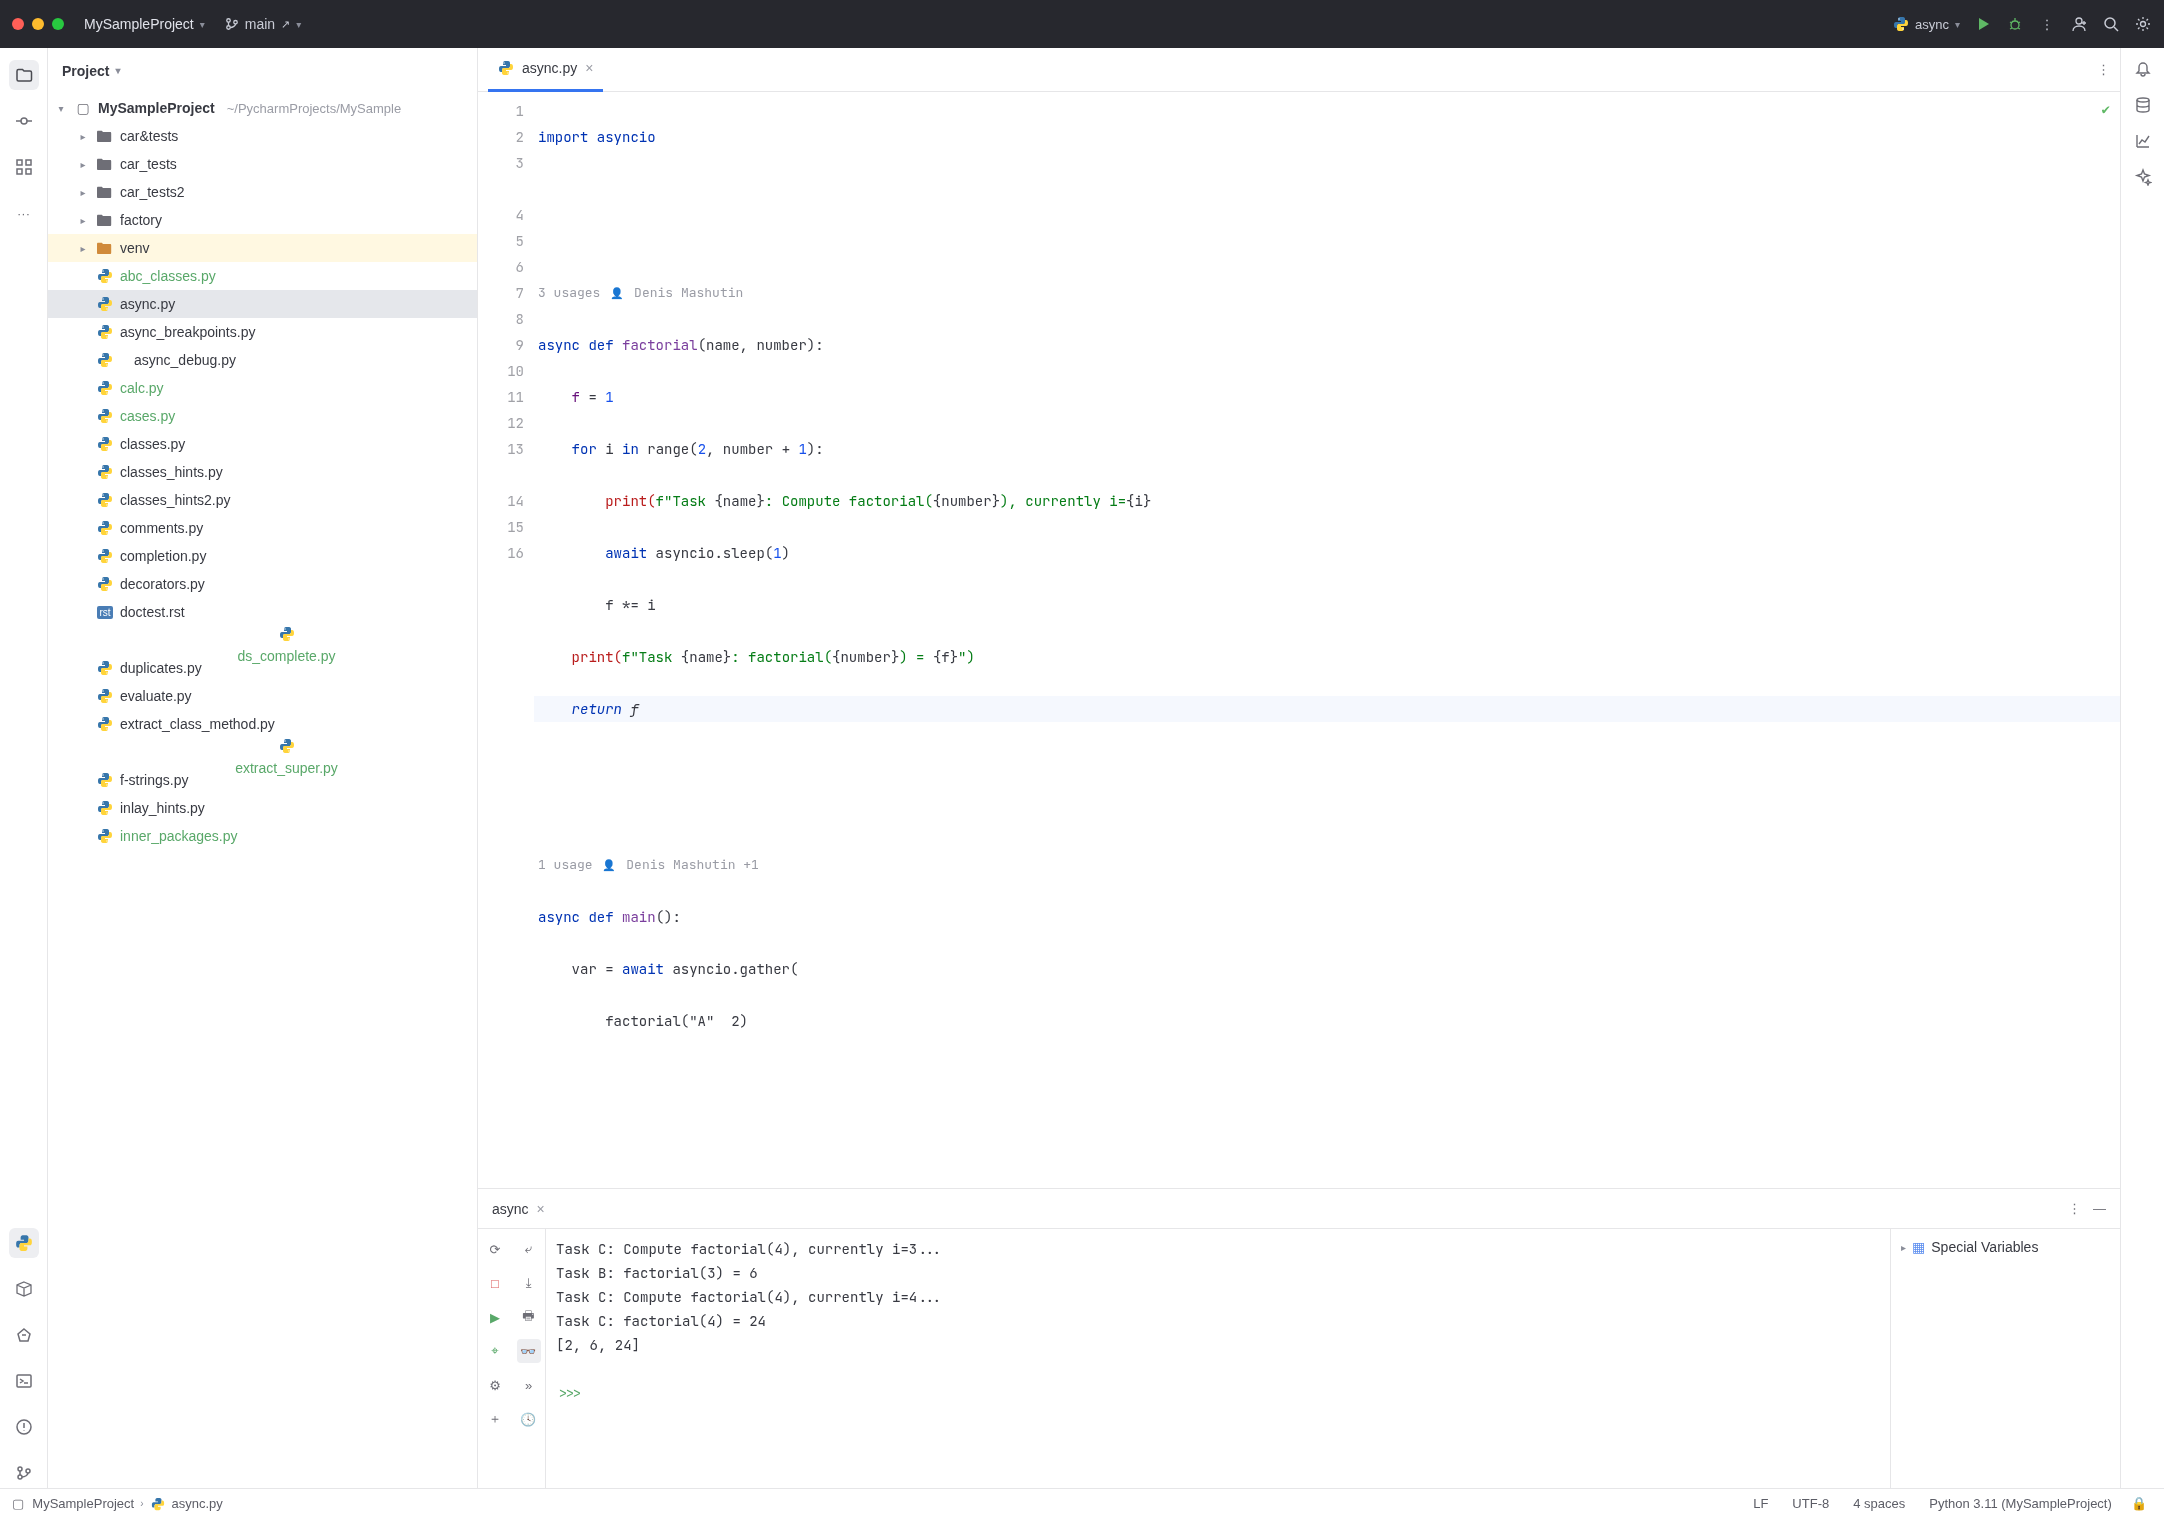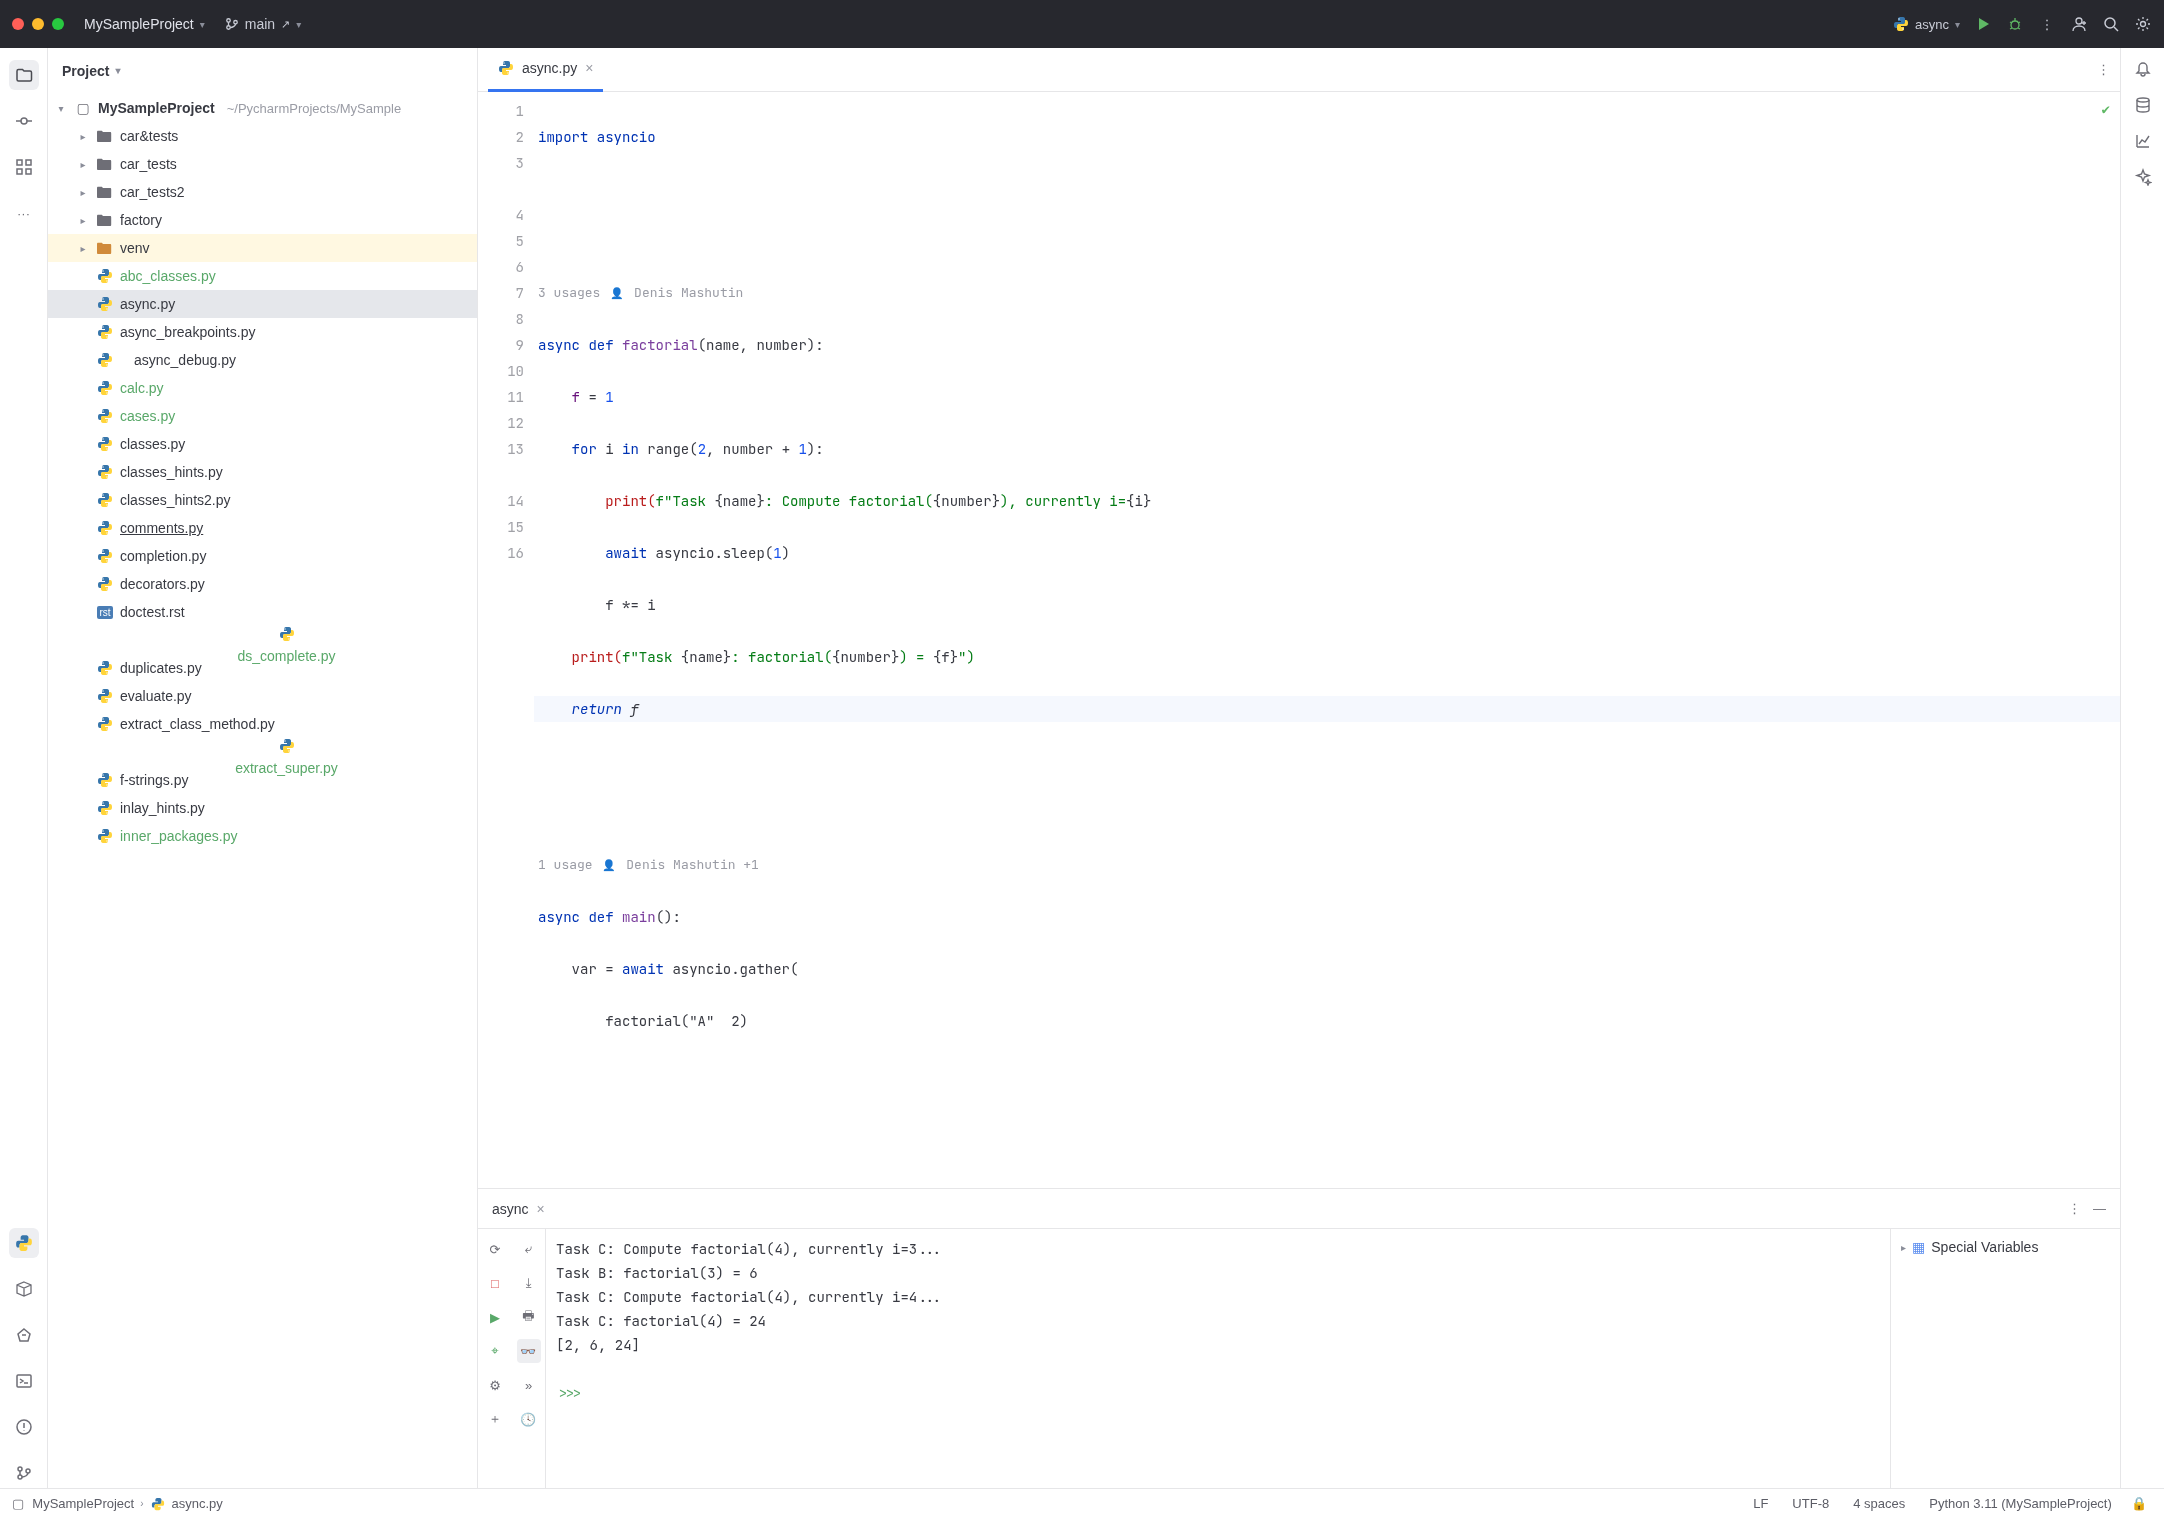--- a/index.html
+++ b/index.html
@@ -359,21 +359,21 @@
             <span class="ico py-ico">
               <svg width="16" height="16" viewBox="0 0 16 16">
                 <path fill="#3776ab" d="M8 1c-2 0-3 .5-3 2v2h3v1H3c-1.5 0-2 1-2 3s.5 3 2 3h1v-2c0-1.5 1-2 2-2h4c1 0 2-.5 2-2V3c0-1.5-1-2-3-2H8z"></path>
                 <circle cx="6" cy="3" r=".7" fill="#fff"></circle>
                 <path fill="#ffd43b" d="M8 15c2 0 3-.5 3-2v-2H8v-1h5c1.5 0 2-1 2-3s-.5-3-2-3h-1v2c0 1.5-1 2-2 2H6c-1 0-2 .5-2 2v3c0 1.5 1 2 3 2h1z"></path>
                 <circle cx="10" cy="13" r=".7" fill="#fff"></circle>
               </svg>
             </span>
             <span class="name">classes_hints2.py</span>
           </div>
-          <div class="tree-row" style="padding-left: 48px; text-decoration: underline;">
+          <div class="tree-row" style="padding-left: 48px;">
             <span class="ico py-ico">
               <svg width="16" height="16" viewBox="0 0 16 16">
                 <path fill="#3776ab" d="M8 1c-2 0-3 .5-3 2v2h3v1H3c-1.5 0-2 1-2 3s.5 3 2 3h1v-2c0-1.5 1-2 2-2h4c1 0 2-.5 2-2V3c0-1.5-1-2-3-2H8z"></path>
                 <circle cx="6" cy="3" r=".7" fill="#fff"></circle>
                 <path fill="#ffd43b" d="M8 15c2 0 3-.5 3-2v-2H8v-1h5c1.5 0 2-1 2-3s-.5-3-2-3h-1v2c0 1.5-1 2-2 2H6c-1 0-2 .5-2 2v3c0 1.5 1 2 3 2h1z"></path>
                 <circle cx="10" cy="13" r=".7" fill="#fff"></circle>
               </svg>
             </span>
             <span class="name">comments.py</span>
           </div>

